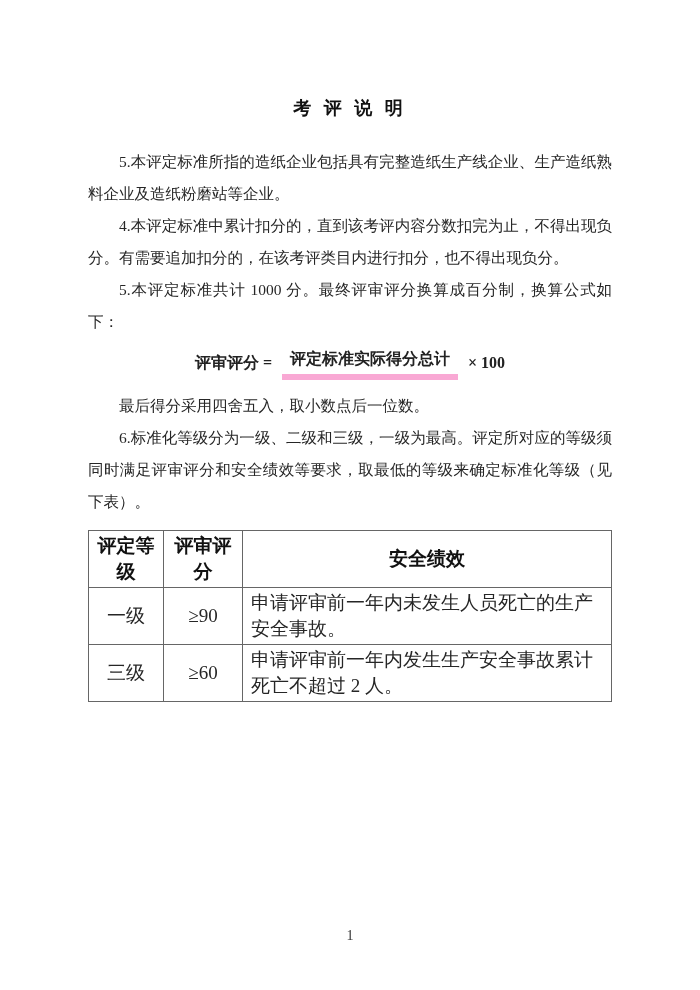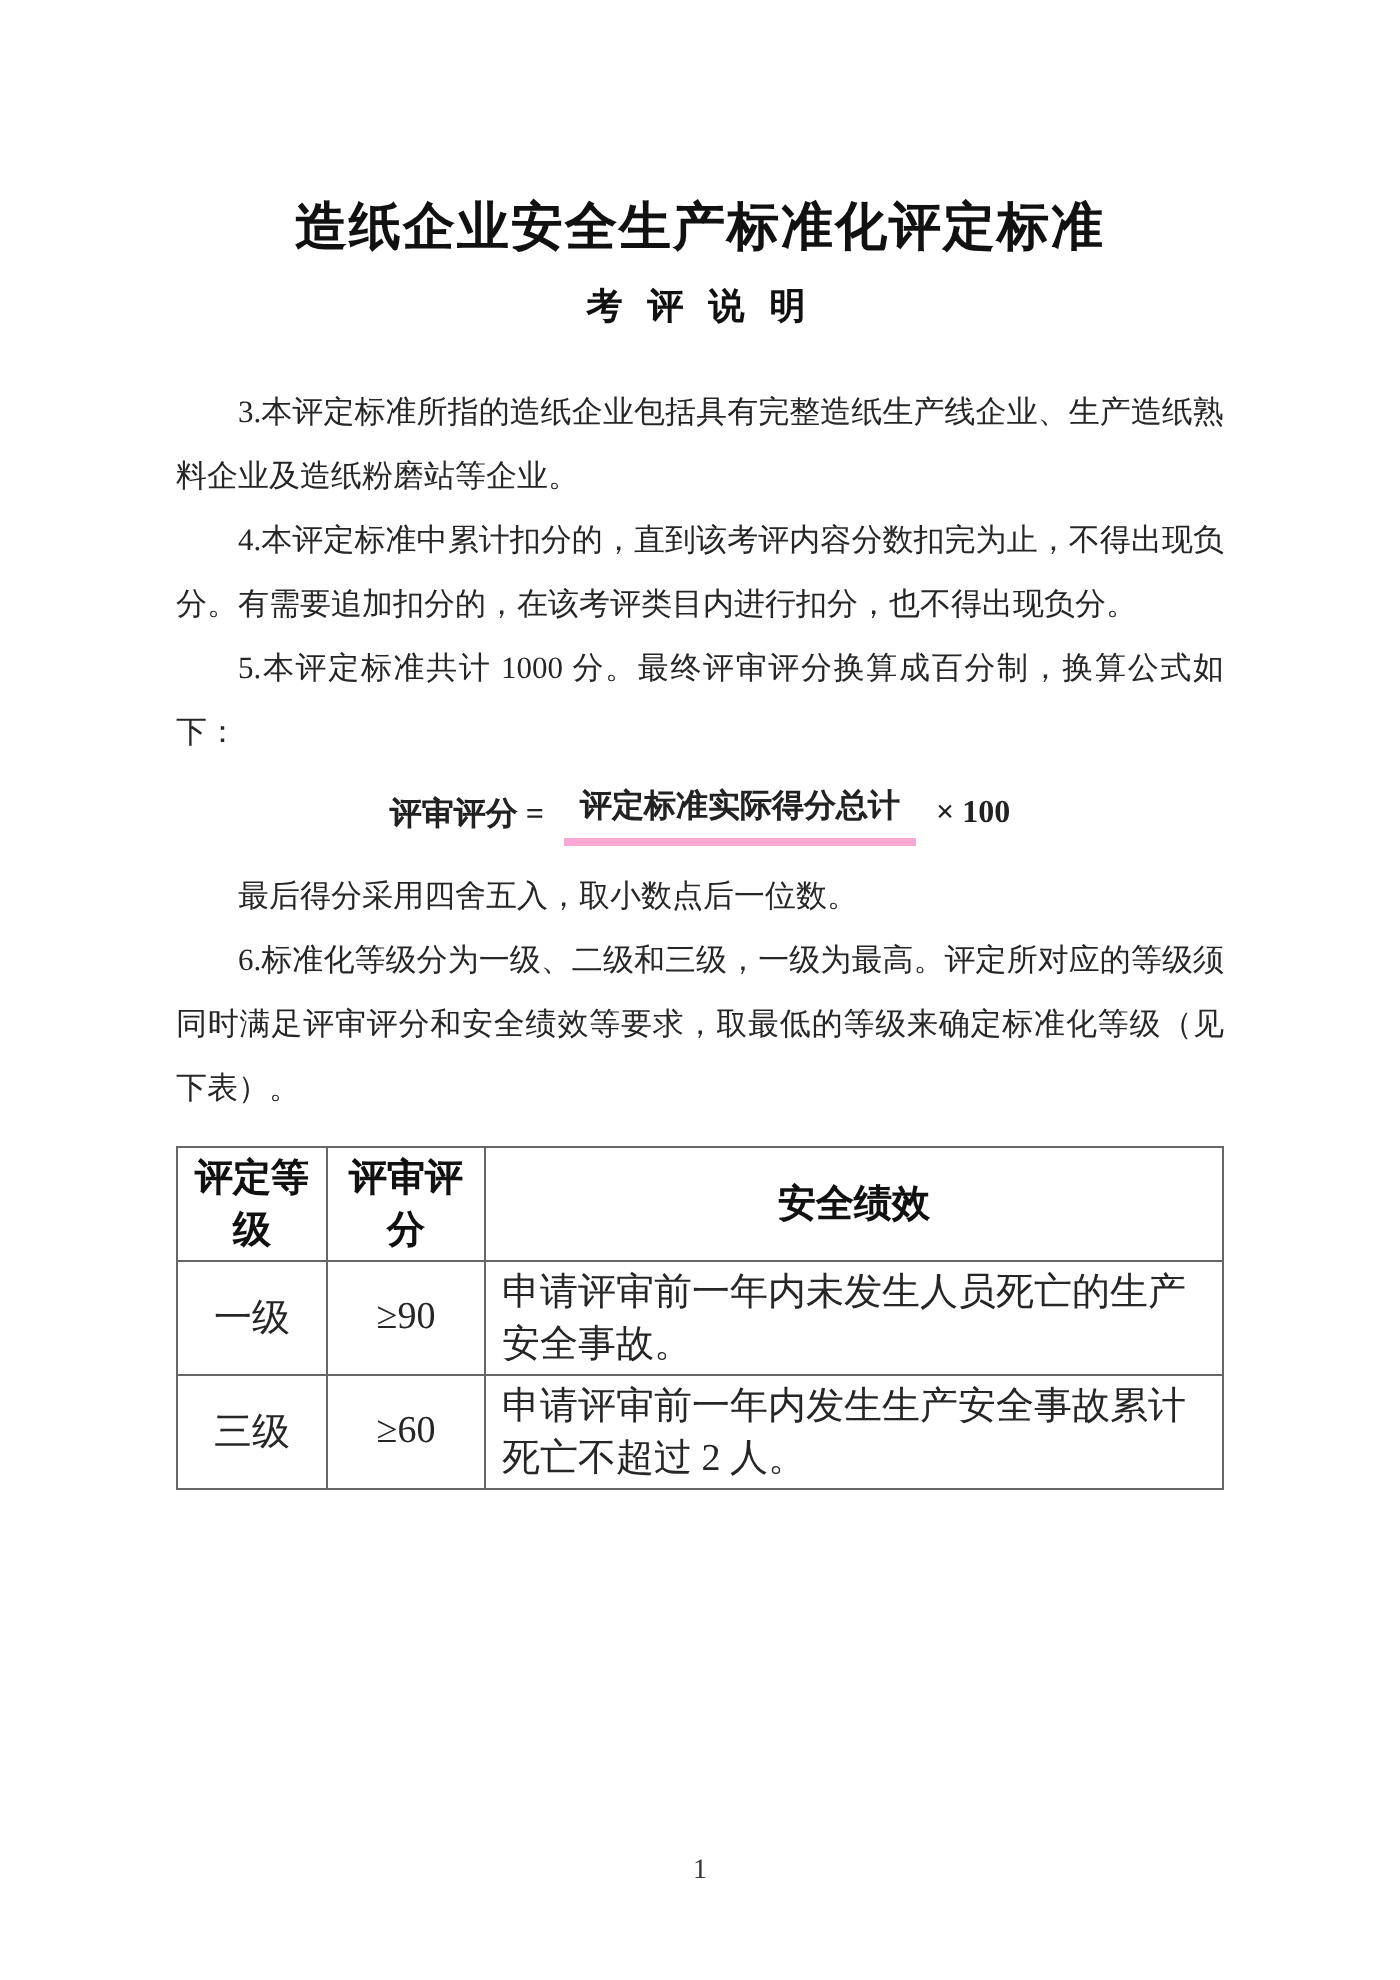--- a/index.html
+++ b/index.html
@@ -48,21 +48,21 @@
     color: #222222;
     margin: 8px 0 10px 0;
   }
   .frac {
     display: inline-flex;
     flex-direction: column;
     align-items: center;
     text-align: center;
     line-height: 26px;
   }
-  .frac .num { padding: 0 8px 2px 8px; border-bottom: 4px solid #f9a8d4; }
+  .frac .num { padding: 0 8px 2px 8px; border-bottom: 6px solid #f9a8d4; }
   .frac .den { padding-top: 2px; }
   .grade-table {
     width: 100%;
     border-collapse: collapse;
     margin-top: 12px;
     font-size: 19px;
     color: #262626;
   }
   .grade-table th, .grade-table td {
     border: 1px solid #666666;
@@ -84,24 +84,23 @@
     text-align: center;
     font-size: 14px;
     color: #333333;
   }
 </style>
 </head>
 <body>
 
 <div class="page">
 
-  <h1 class="title">造纸企业安全生产标准化评定标准</h1>
   <h2 class="subtitle">考 评 说 明</h2>
 
-  <p class="para">3.本评定标准所指的造纸企业包括具有完整造纸生产线企业、生产造纸熟料企业及造纸粉磨站等企业。</p>
+  <p class="para">5.本评定标准所指的造纸企业包括具有完整造纸生产线企业、生产造纸熟料企业及造纸粉磨站等企业。</p>
   <p class="para">4.本评定标准中累计扣分的，直到该考评内容分数扣完为止，不得出现负分。有需要追加扣分的，在该考评类目内进行扣分，也不得出现负分。</p>
   <p class="para">5.本评定标准共计 1000 分。最终评审评分换算成百分制，换算公式如下：</p>
 
   <div class="formula">
     <span>评审评分 =</span>
     <span class="frac">
       <span class="num">评定标准实际得分总计</span>
     </span>
     <span>× 100</span>
   </div>

